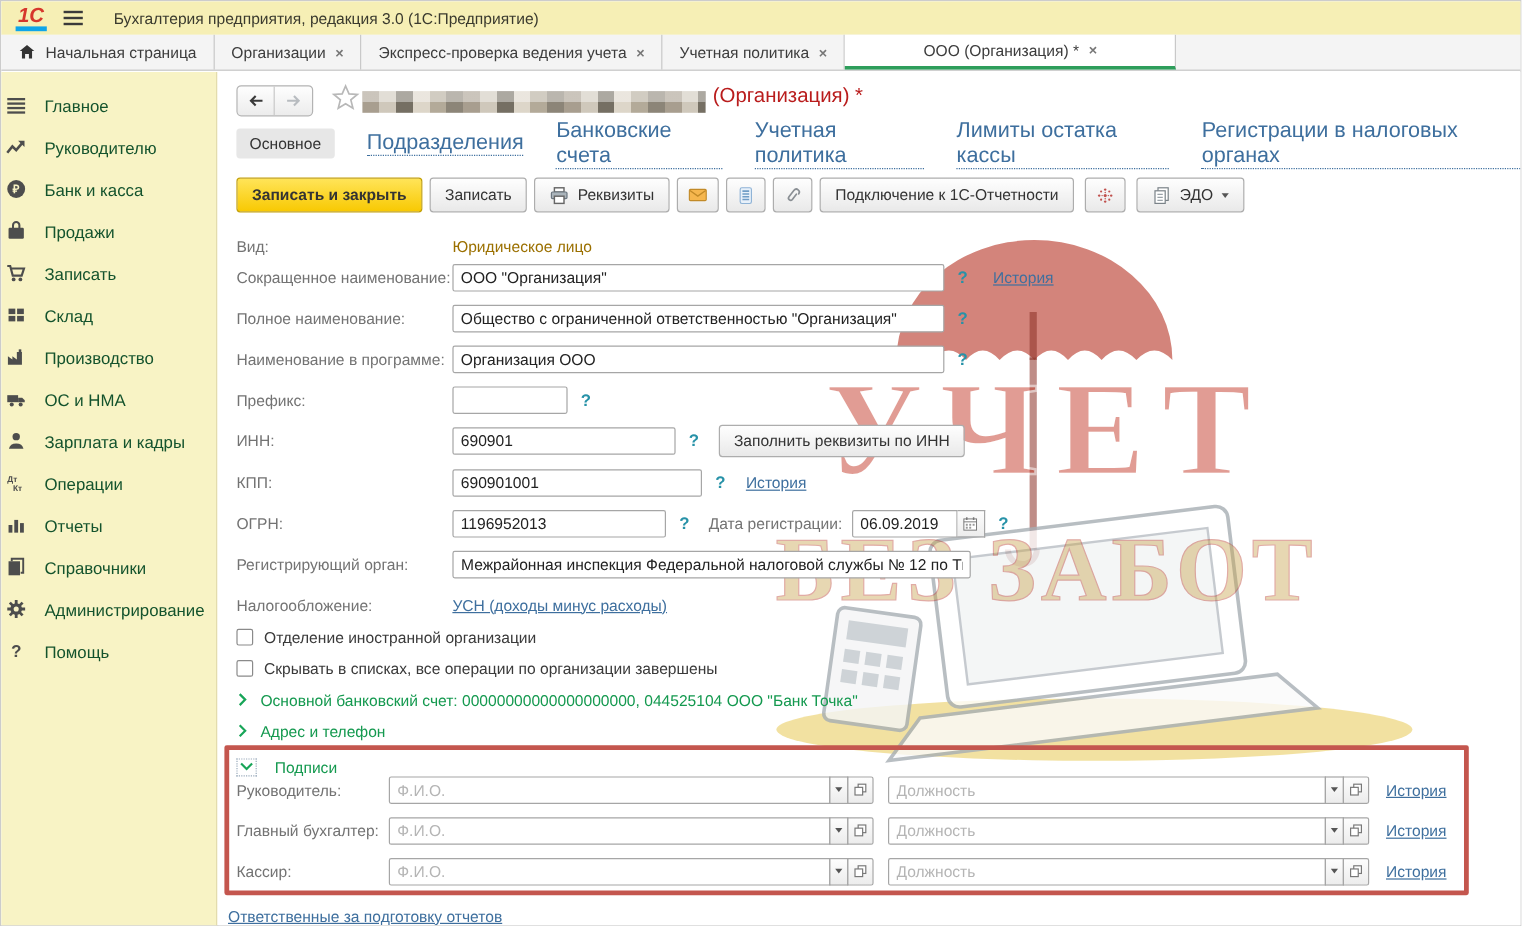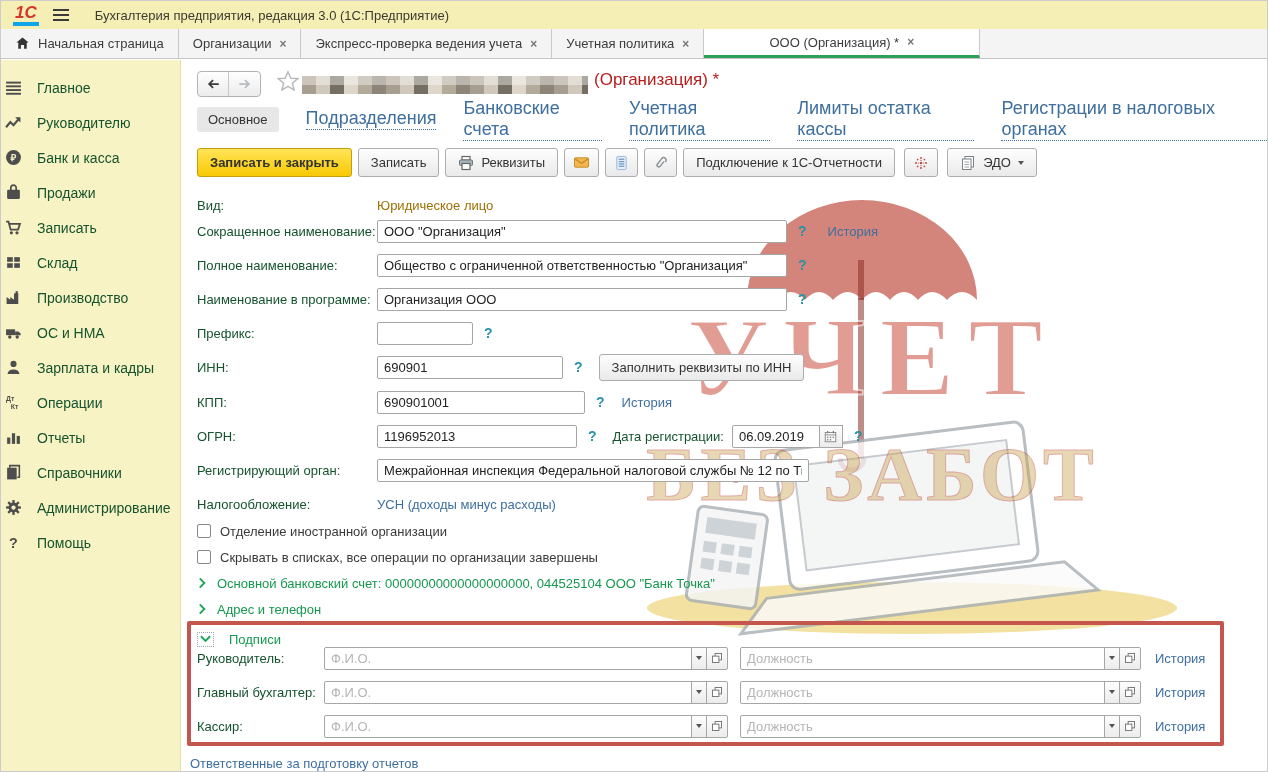--- a/index.html
+++ b/index.html
@@ -41,33 +41,33 @@
     background-image:
       repeating-linear-gradient(0deg, rgba(255,255,255,0) 0 9px, rgba(255,255,255,.4) 9px 18px),
       repeating-linear-gradient(90deg,#a89e8f 0 14px,#cfc8bb 14px 28px,#756f63 28px 42px,#ddd6c9 42px 56px,#b3aa99 56px 70px,#8c8578 70px 84px);
   }
   .page-title { position:absolute; left:412px; top:10px; font-size:17px; color:#b91c1c; }
 
   
   .secnav { position:absolute; left:15px; top:46px; display:flex; align-items:center; gap:27px; height:26px; }
   .secnav .pill { background:#e7e7e7; border-radius:3px; padding:5px 11px; font-size:13px; color:#333; cursor:pointer; }
   .dlink { font-size:18px; color:#3e6f9e; border-bottom:1px dotted #3e6f9e; text-decoration:none; cursor:pointer; }
-  .slink { font-size:13px; color:#3e6f9e; cursor:pointer; }
+  .slink { font-size:13px; color:#3e6f9e; text-decoration:underline; cursor:pointer; }
 
   
   .toolbar { position:absolute; left:15px; top:88px; display:flex; gap:6px; align-items:center; }
   .btn { height:29px; display:inline-flex; align-items:center; gap:7px; padding:0 12px; font-size:13px; color:#333;
          background:linear-gradient(#fefefe,#e9e9e9); border:1px solid #adadad; border-radius:3px; cursor:pointer; font-family:"Liberation Sans",sans-serif; }
   .btn.icon-only { padding:0 8px; }
   .btn-primary { background:linear-gradient(#ffe458,#f8c903); border-color:#c3a00a; font-weight:bold; }
   .tri { width:0; height:0; border-left:3.5px solid transparent; border-right:3.5px solid transparent; border-top:4.5px solid #555; display:inline-block; }
 
   
   .frow { position:absolute; left:15px; right:0; height:24px; display:flex; align-items:center; }
-  .lbl { font-size:13px; color:#14532d; flex:0 0 180px; }
+  .lbl { font-size:13px; color:#737373; flex:0 0 180px; }
   .lbl.sig { flex:0 0 127px; }
   .input { height:23px; border:1px solid #a6a6a6; border-radius:2px; background:#fff; font:13px "Liberation Sans",sans-serif; color:#222; padding:0 6px; }
   .input::placeholder { color:#b5b5b5; }
   .qmark { color:#2792a8; font-size:14px; margin-left:11px; font-weight:bold; }
   .val-olive { font-size:13px; color:#9b7000; }
   .mini-btn { height:23px; border:1px solid #a6a6a6; background:linear-gradient(#fdfdfd,#ececec); display:inline-flex; align-items:center; justify-content:center; cursor:pointer; padding:0; }
   .mini-btn.drop { width:16px; margin-left:-1px; }
   .mini-btn.open { width:22px; margin-left:-1px; border-radius:0 2px 2px 0; }
   .chk { width:14px; height:14px; border:1px solid #8a8a8a; border-radius:2px; background:#fff; margin-right:9px; cursor:pointer; }
   .chk-lbl { font-size:13px; color:#3a3a3a; }
@@ -407,21 +407,21 @@
 
       <div class="frow" style="top:330px">
         <span class="lbl">КПП:</span>
         <input class="input" style="width: 208px;" value="690901001">
         <span class="qmark">?</span>
         <a class="slink" style="margin-left:17px">История</a>
       </div>
 
       <div class="frow" style="top:364px">
         <span class="lbl">ОГРН:</span>
-        <input class="input" style="width: 200px;" value="1196952013">
+        <input class="input" style="width: 178px;" value="1196952013">
         <span class="qmark">?</span>
         <span class="lbl" style="flex:0 0 auto; margin-left:16px">Дата регистрации:</span>
         <span class="date-group" style="margin-left:8px">
           <input class="input" style="width: 88px; border-radius: 2px 0px 0px 2px;" value="06.09.2019">
           <span class="cal-btn">
               <svg width="13" height="13" viewBox="0 0 16 16">
                 <rect x="1.5" y="3" width="13" height="11.5" fill="#fff" stroke="#777"></rect>
                 <line x1="1.5" y1="6" x2="14.5" y2="6" stroke="#777"></line>
                 <line x1="4.5" y1="1.2" x2="4.5" y2="4" stroke="#777" stroke-width="1.5"></line>
                 <line x1="11.5" y1="1.2" x2="11.5" y2="4" stroke="#777" stroke-width="1.5"></line>

